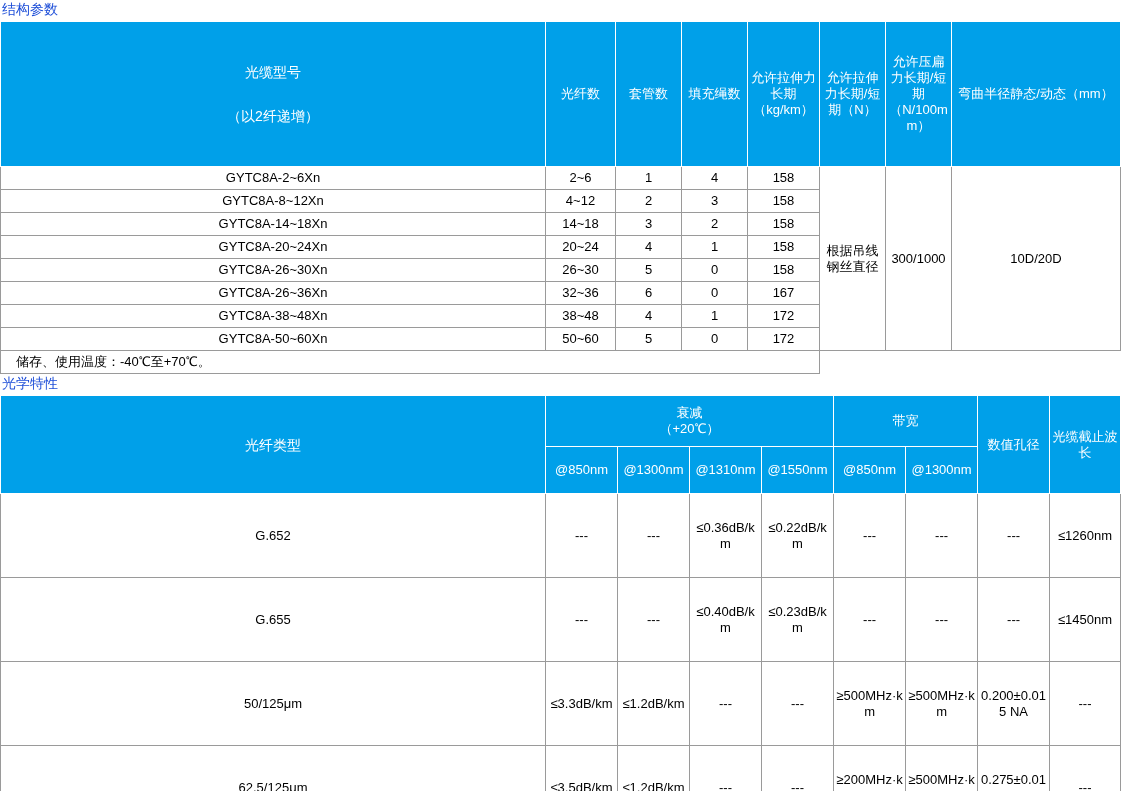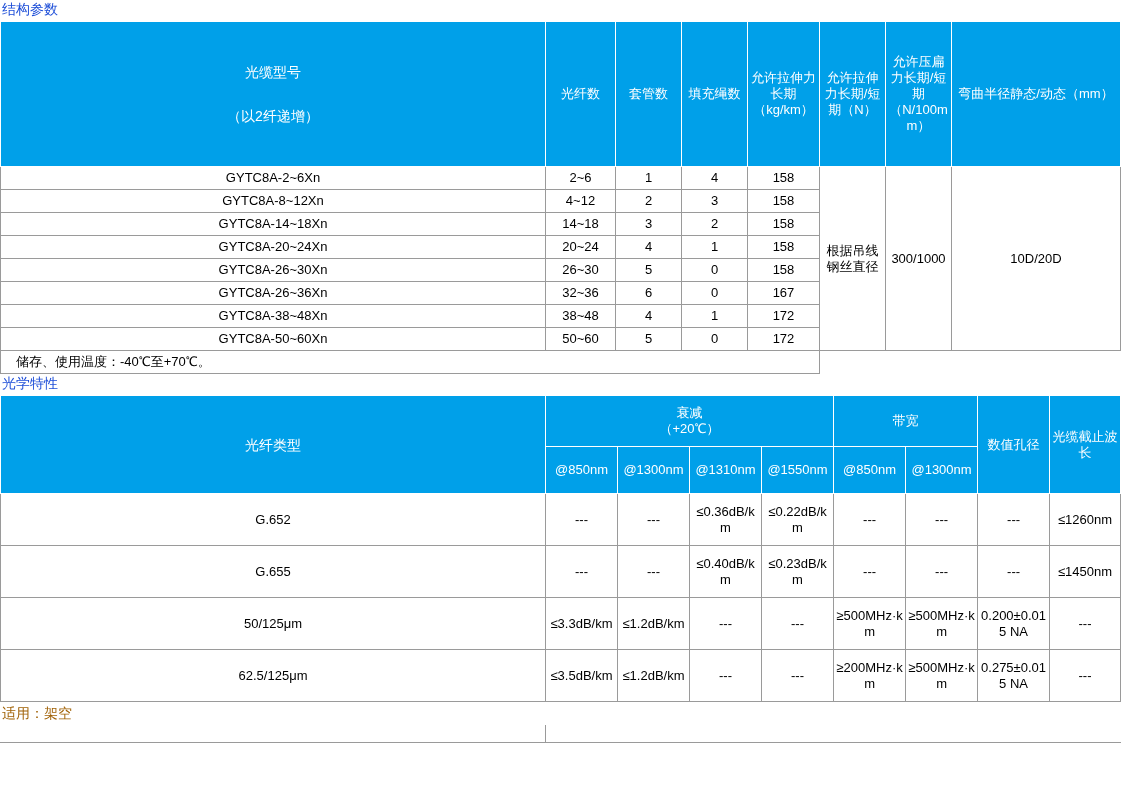--- a/index.html
+++ b/index.html
@@ -58,21 +58,21 @@
   }
   .rowh {
     height: 23px;
   }
   .note-row td {
     text-align: left;
     height: 20px;
     padding-left: 15px;
   }
   .tall {
-    height: 52px;
+    height: 84px;
   }
   .bottom-note {
     color: #a16207;
     font-size: 14px;
     padding: 3px 2px 2px 2px;
   }
   .bottom-strip {
     width: 1121px;
     height: 18px;
     display: flex;

